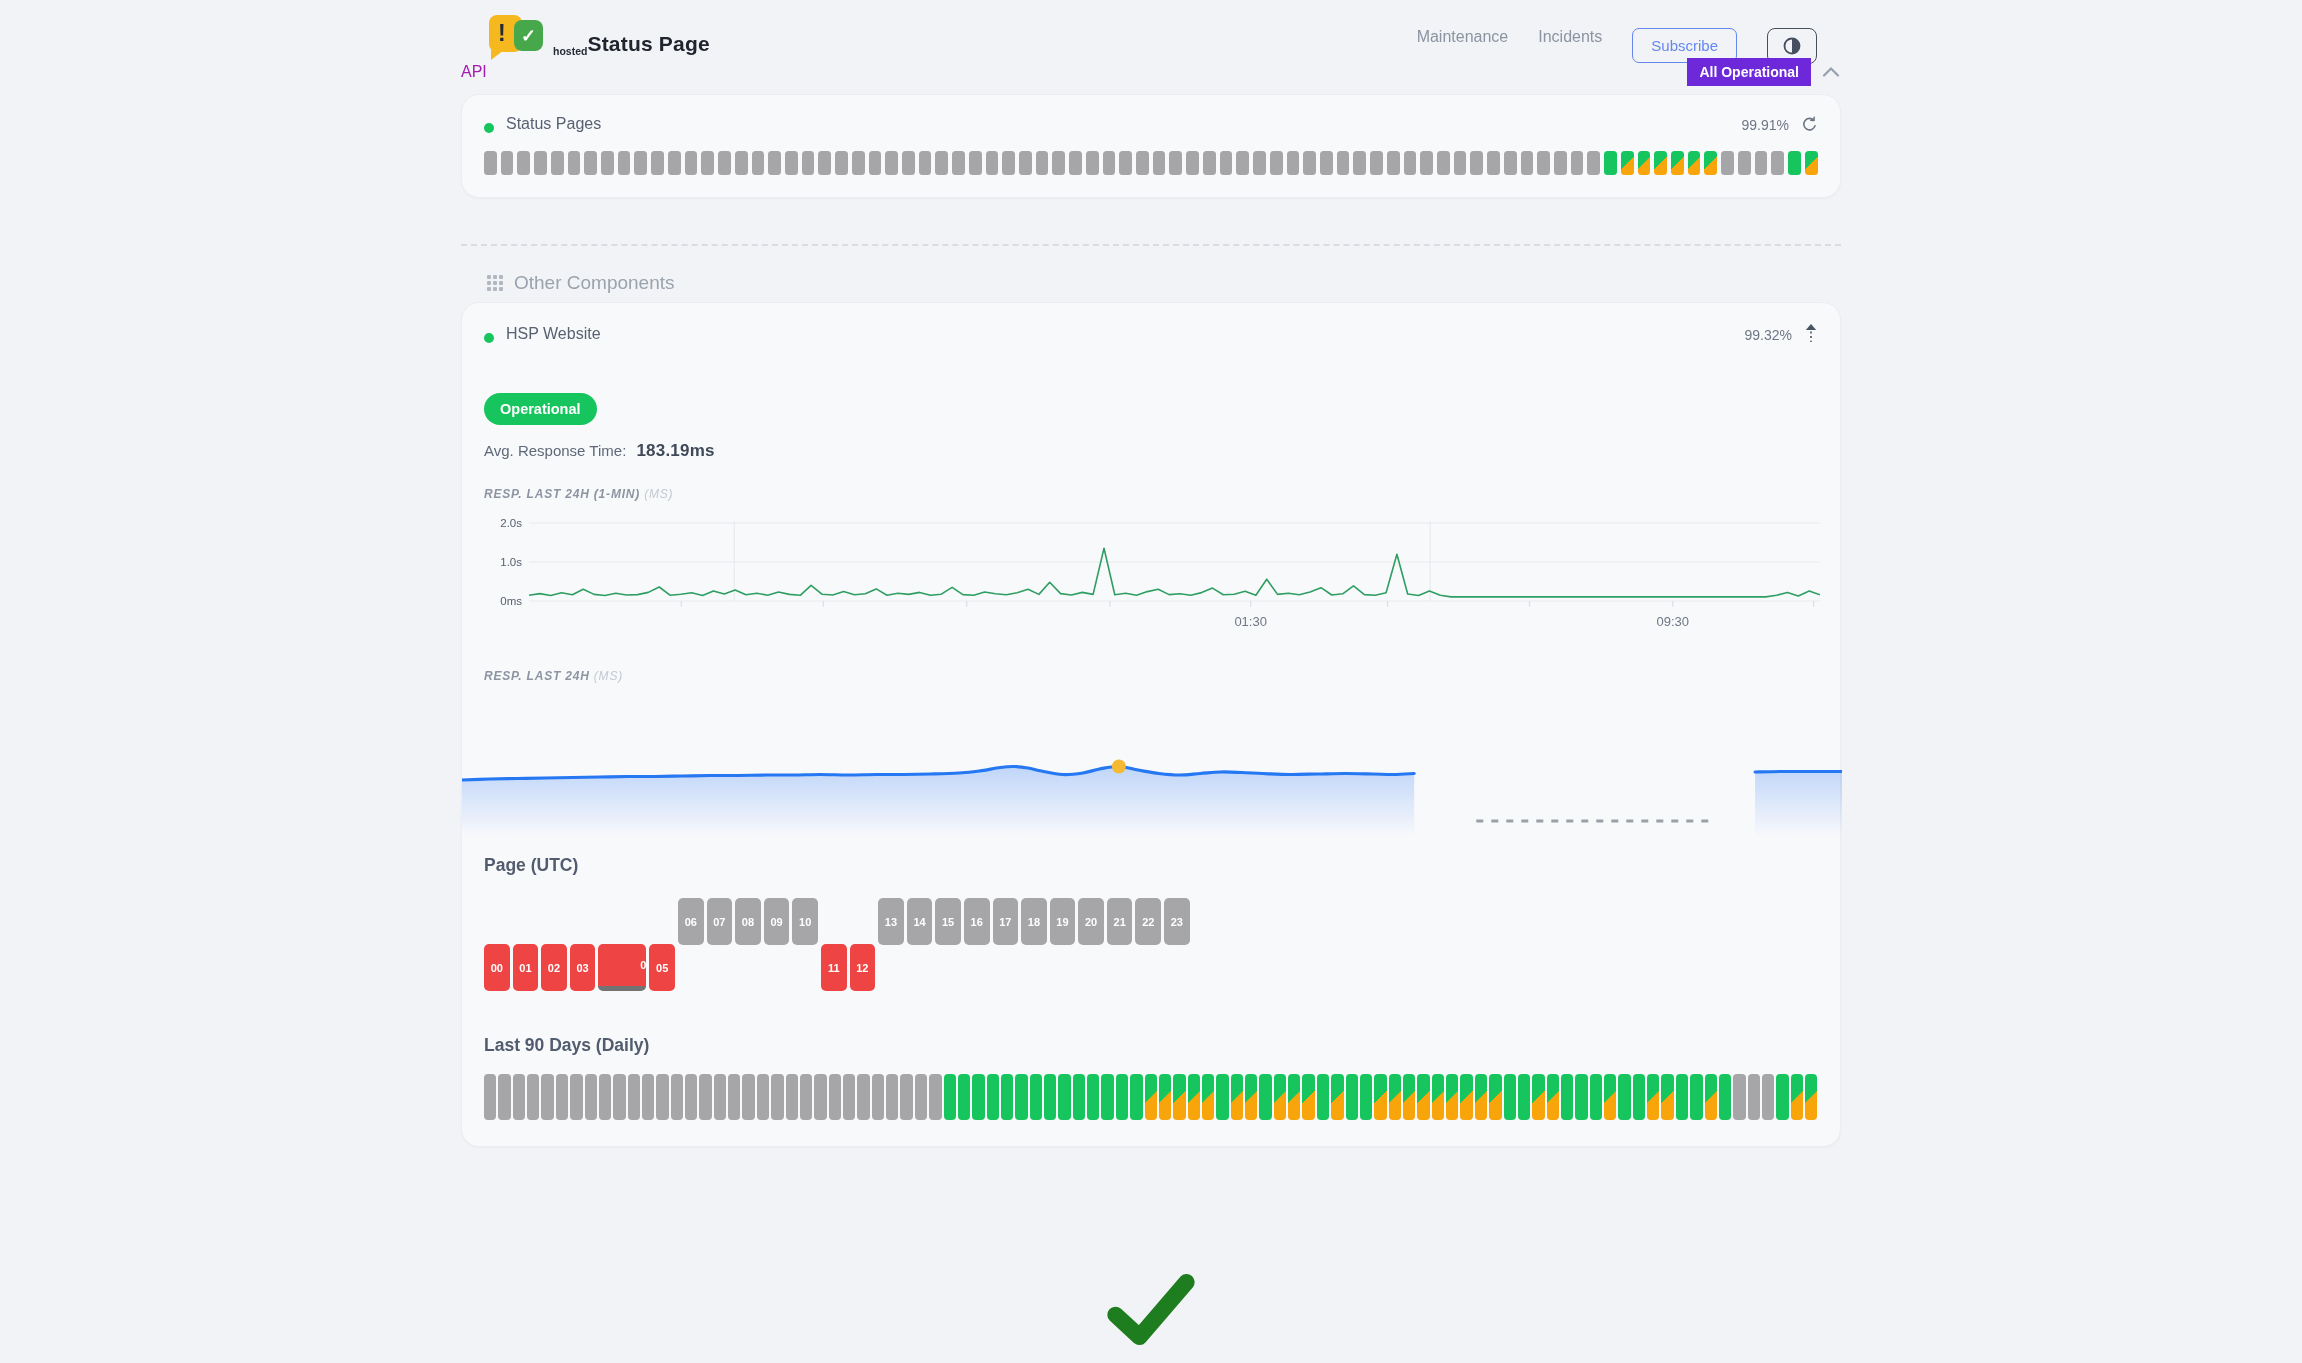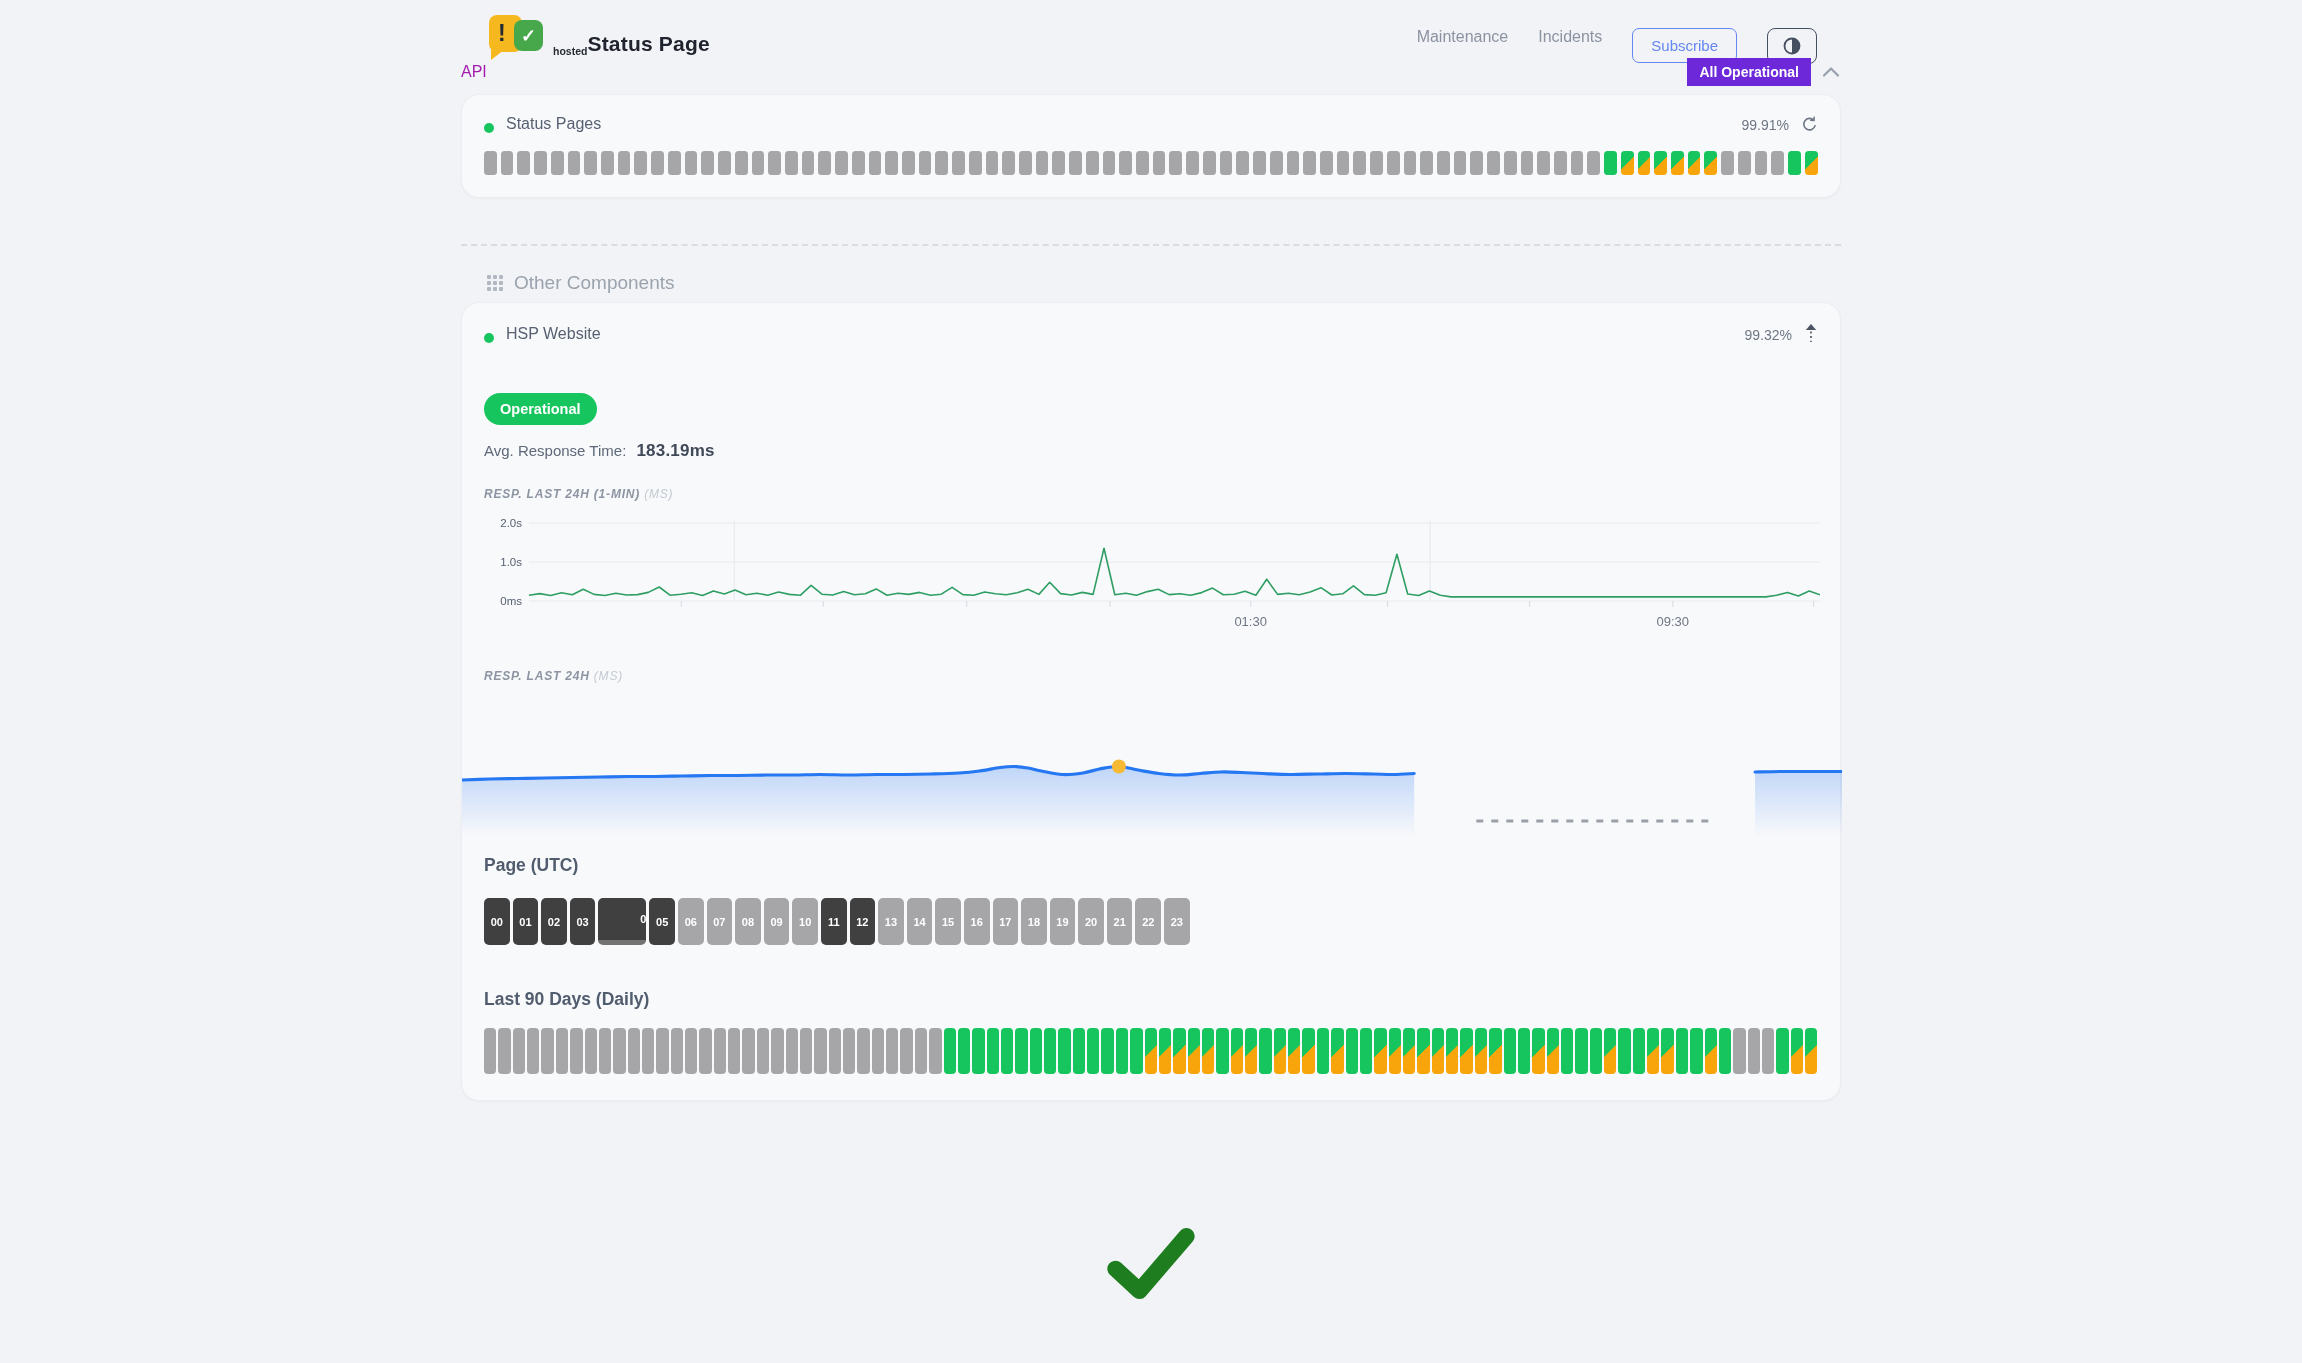--- a/index.html
+++ b/index.html
@@ -69,21 +69,21 @@
   .chart-label { margin-top:26px; font-size:12px; letter-spacing:.8px; color:#8d95a3; font-weight:600;font-style:italic; }
   .chart-label .unit { color:#c3c9d2; font-weight:400; }
   #resp-chart { margin-top:10px; }
   #area-chart { margin:26px -22px 0; height:132px; }
 
   .sub-title { margin-top:14px; font-size:17.5px; color:#515c6e; font-weight:600; }
   .mt-big { margin-top:44px; }
   .hours { display:flex; gap:3px; margin-top:22px; }
   .hour-block { width:25.6px; height:47px; border-radius:5px; display:flex; align-items:center; justify-content:center;
     color:#fff; font-size:11px; font-weight:600; flex:none; }
-  .hour-u { background:#404040; }
+  .hour-u { background:#ef4444;margin-top:46px; }
   .hour-n { background:#a6a6a9; }
   .hour-partial { border-bottom:5px solid #737373;padding-left:48px; }
 
   
   .footer-note { text-align:center; margin-top:122px; }
 </style>
 </head>
 <body>
 
 <div class="content">

